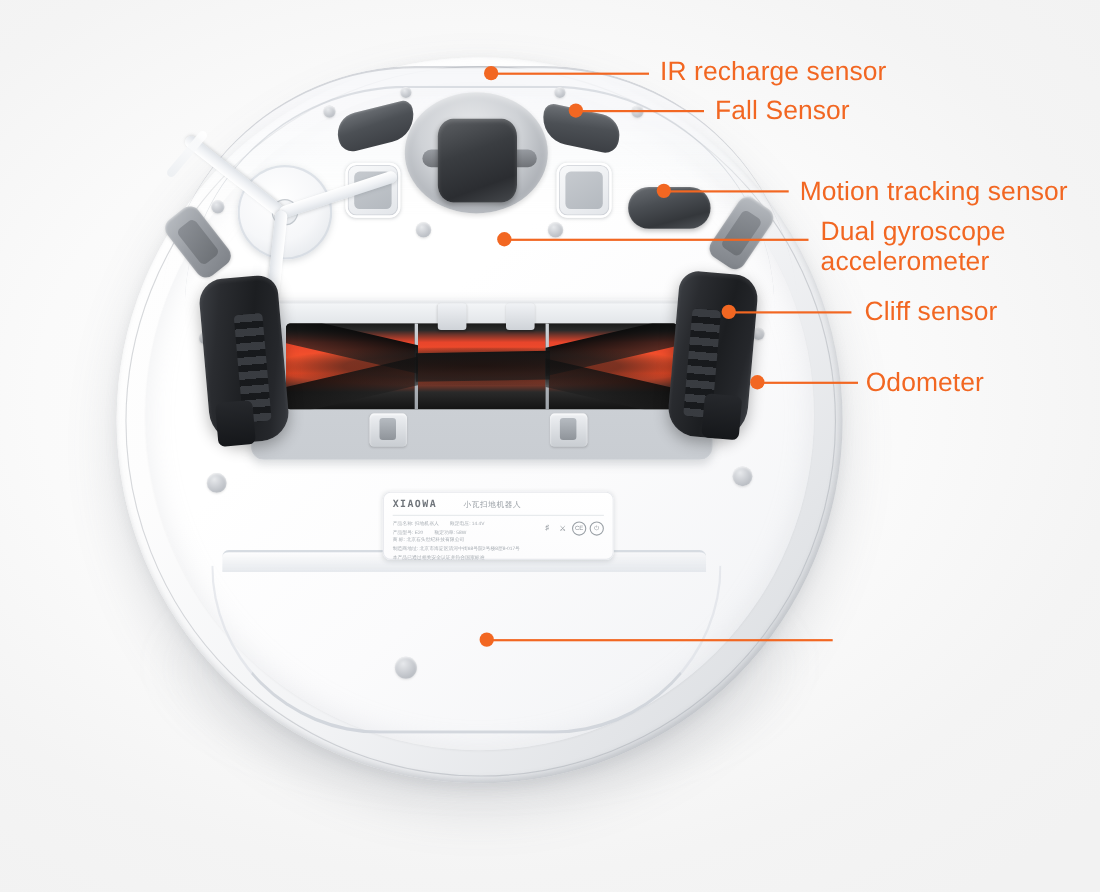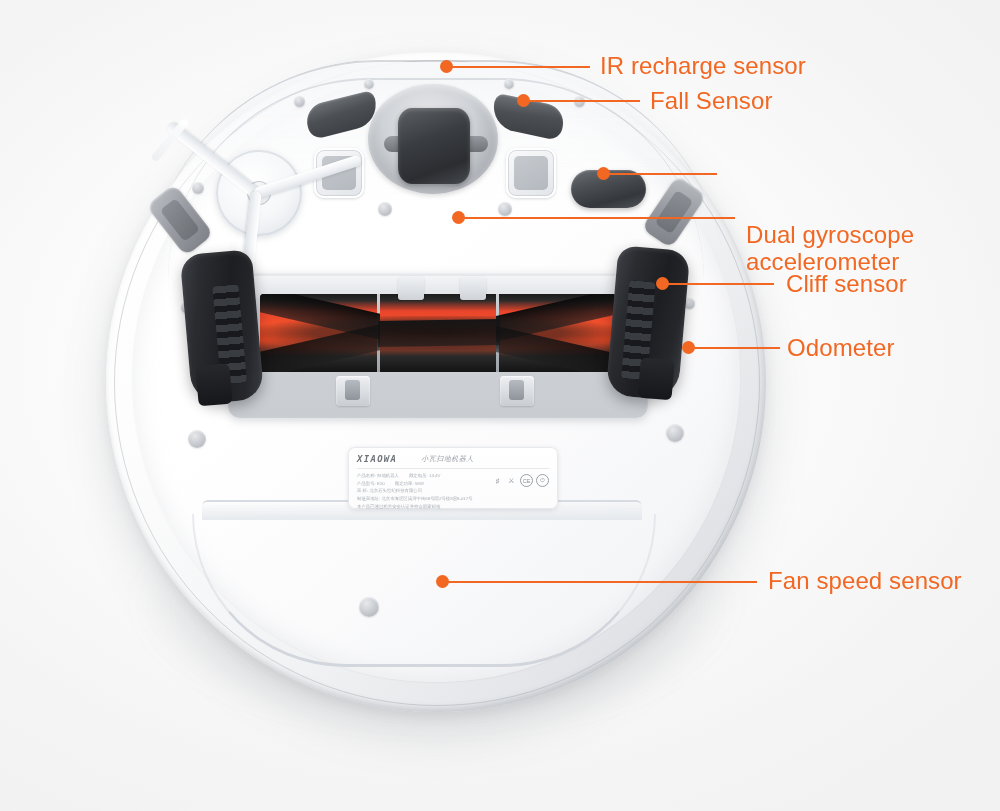--- a/index.html
+++ b/index.html
@@ -213,21 +213,21 @@
   .wheel-foot{position:absolute;width:34px;height:40px;border-radius:6px;
     background:linear-gradient(180deg,#26282c,#15171a);}
 
   
   .sticker{
     position:absolute;left:242px;top:395px;width:210px;height:62px;border-radius:7px;
     background:linear-gradient(180deg,#ffffff,#fcfcfd);
     box-shadow:0 1px 4px rgba(120,126,134,.22),inset 0 0 0 1px rgba(228,231,235,.9);
     padding:7px 9px;box-sizing:border-box;
   }
-  .sticker-brand{display:flex;align-items:center;gap:24px;font-style:italic;}
+  .sticker-brand{display:flex;align-items:center;gap:24px;}
   .sticker-logo{font-size:9px;letter-spacing:1.3px;color:#6f747a;font-weight:700;
     font-family:"DejaVu Sans Mono","Liberation Mono",monospace;}
   .sticker-cn{font-size:7px;color:#9aa0a6;letter-spacing:.5px;}
   .sticker-rule{height:1px;background:#e6e9ec;margin:4px 0 3px;}
   .sticker-body{display:flex;justify-content:space-between;align-items:flex-start;}
   .sticker-lines{font-size:4.4px;line-height:1.75;color:#a8aeb4;max-width:126px;}
   .sticker-lines .row{display:flex;gap:10px;}
   .sticker-marks{display:flex;gap:3px;align-items:center;margin-top:2px;}
   .mark{width:11px;height:11px;border-radius:2px;color:#8d9399;font-size:7px;
     display:flex;align-items:center;justify-content:center;}
@@ -403,34 +403,34 @@
     <div class="dot" style="left:440px;top:60px;"></div>
     <div class="lead" style="left:450px;top:66px;width:140px;"></div>
     <div class="lbl" style="left:600px;top:53px;">IR recharge sensor</div>
 
     <div class="dot" style="left:517px;top:94px;"></div>
     <div class="lead" style="left:527px;top:100px;width:113px;"></div>
     <div class="lbl" style="left:650px;top:88px;">Fall Sensor</div>
 
     <div class="dot" style="left:597px;top:167px;"></div>
     <div class="lead" style="left:607px;top:173px;width:110px;"></div>
+    <div class="lbl" style="left:727px;top:162px;">Motion tracking sensor</div>
 
     <div class="dot" style="left:452px;top:211px;"></div>
     <div class="lead" style="left:462px;top:217px;width:273px;"></div>
-    <div class="lbl two" style="left:746px;top:198px;margin-top:24px;">
+    <div class="lbl two" style="left:746px;top:198px;">
       <div>Dual gyroscope</div>
       <div>accelerometer</div>
     </div>
 
     <div class="dot" style="left:656px;top:277px;"></div>
     <div class="lead" style="left:666px;top:283px;width:108px;"></div>
     <div class="lbl" style="left:786px;top:271px;">Cliff sensor</div>
 
     <div class="dot" style="left:682px;top:341px;"></div>
     <div class="lead" style="left:692px;top:347px;width:88px;"></div>
     <div class="lbl" style="left:787px;top:335px;">Odometer</div>
 
     <div class="dot" style="left:436px;top:575px;"></div>
     <div class="lead" style="left:446px;top:581px;width:311px;"></div>
-    <div class="lbl" style="left:768px;top:568px;">Fan speed sensor</div>
 
   </div>
 </div>
 
 </body></html>

